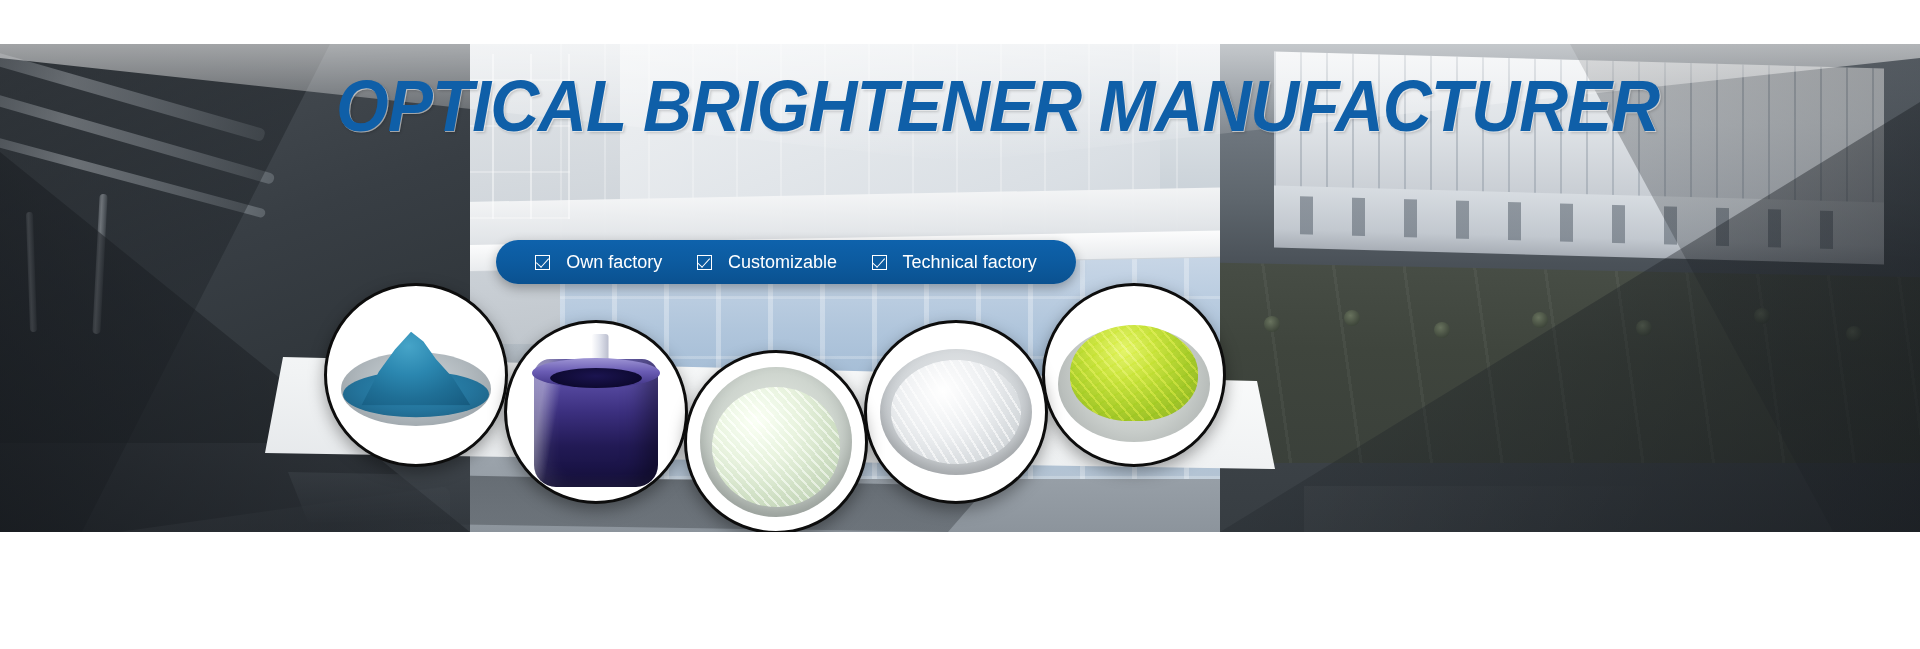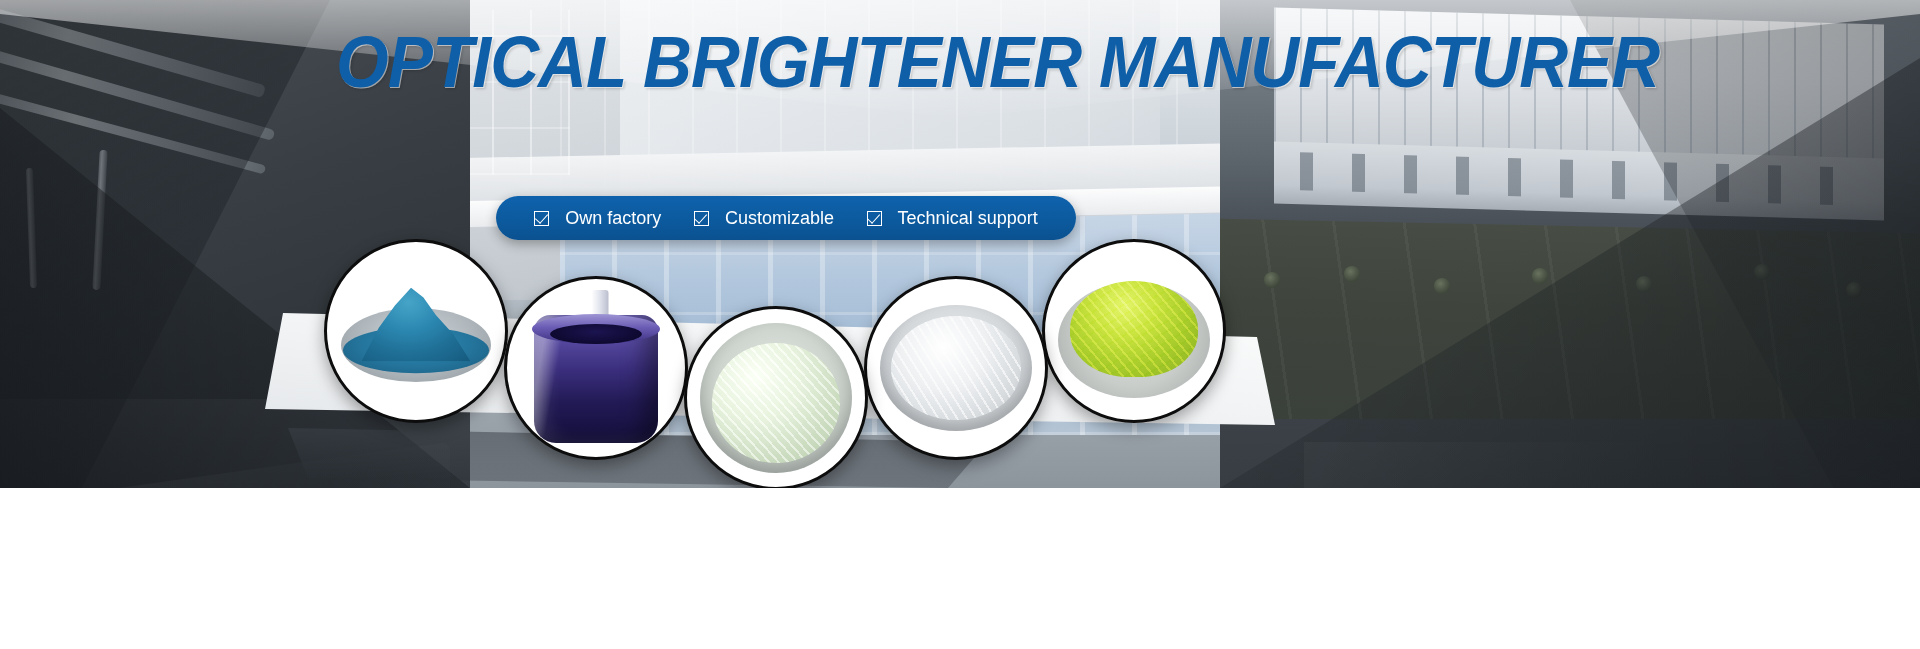--- a/index.html
+++ b/index.html
@@ -10,20 +10,21 @@
     background: #ffffff;
     font-family: "Liberation Sans", "DejaVu Sans", sans-serif;
   }
 
   .banner {
     position: relative;
     width: 1920px;
     height: 488px;
     overflow: hidden;
     background: #5eead4;
+    margin-top: 44px;
   }
 
   
   .bg-photo {
     position: absolute; inset: 0;
     background:
       
       linear-gradient(180deg,
         #e9ecef 0%, #dfe4e8 12%, #cfd6dc 26%,
         #c2cbd3 40%, #b9c2ca 55%, #aeb7bf 70%,
@@ -502,21 +503,21 @@
     <div class="feature">
       <span class="cbox"></span>
       <span>Own factory</span>
     </div>
     <div class="feature">
       <span class="cbox"></span>
       <span>Customizable</span>
     </div>
     <div class="feature">
       <span class="cbox"></span>
-      <span>Technical support</span>
+      <span>Technical factory</span>
     </div>
   </div>
 
   <div class="circle" id="c1">
     <div class="dish"></div>
     <div class="heap-base"></div>
     <div class="heap"></div>
   </div>
 
   <div class="circle" id="c2">

